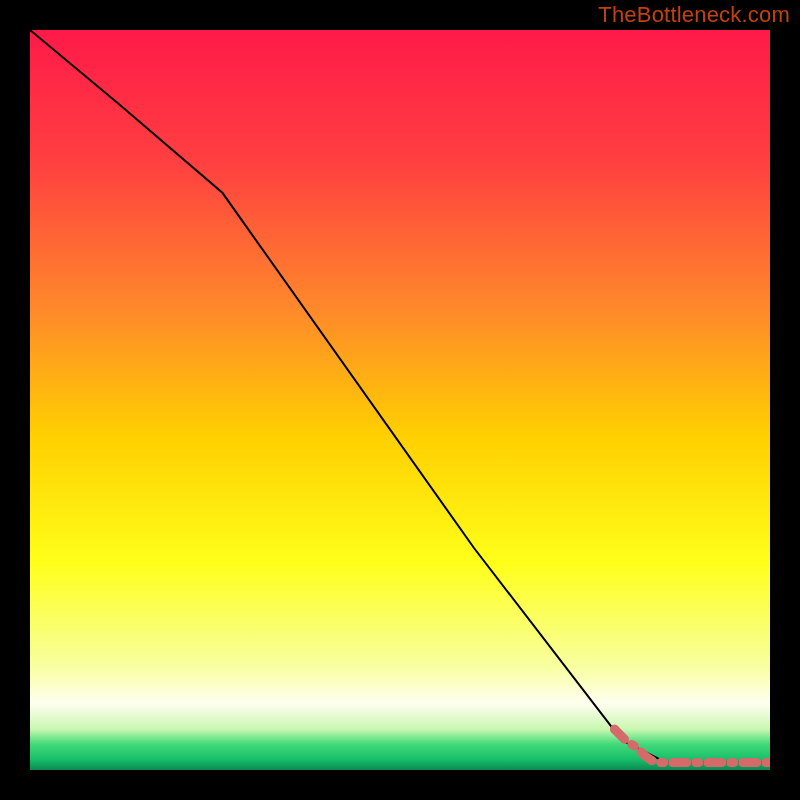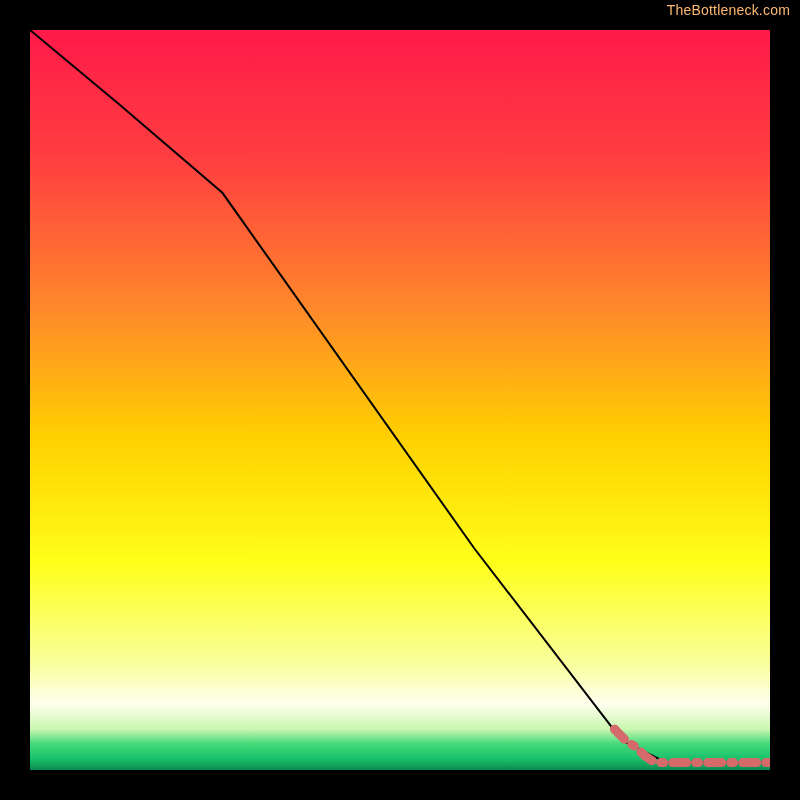--- a/index.html
+++ b/index.html
@@ -14,22 +14,22 @@
   .frame {
     position: relative;
     width: 800px;
     height: 800px;
     background: #000;
   }
   .watermark {
     position: absolute;
     top: 2px;
     right: 10px;
-    color: #fdba74;
-    font-size: 14px;
+    color: #c2410c;
+    font-size: 22px;
     font-weight: 500;
     letter-spacing: 0.2px;
     z-index: 3;
     text-align: center;
   }
   .plot-outer {
     position: absolute;
     left: 30px;
     top: 30px;
     width: 740px;

